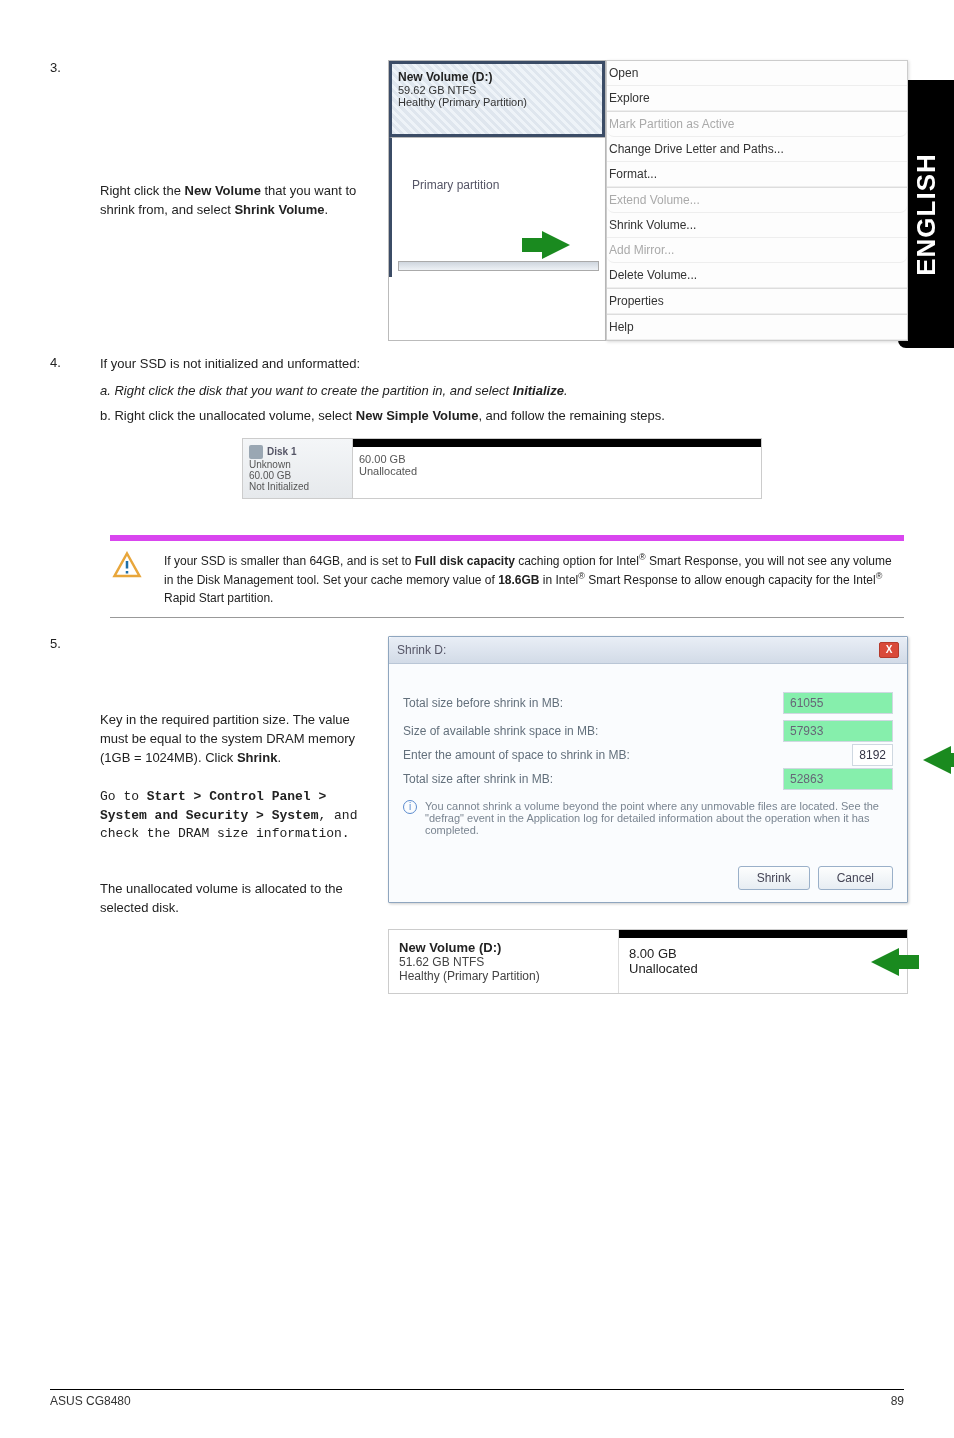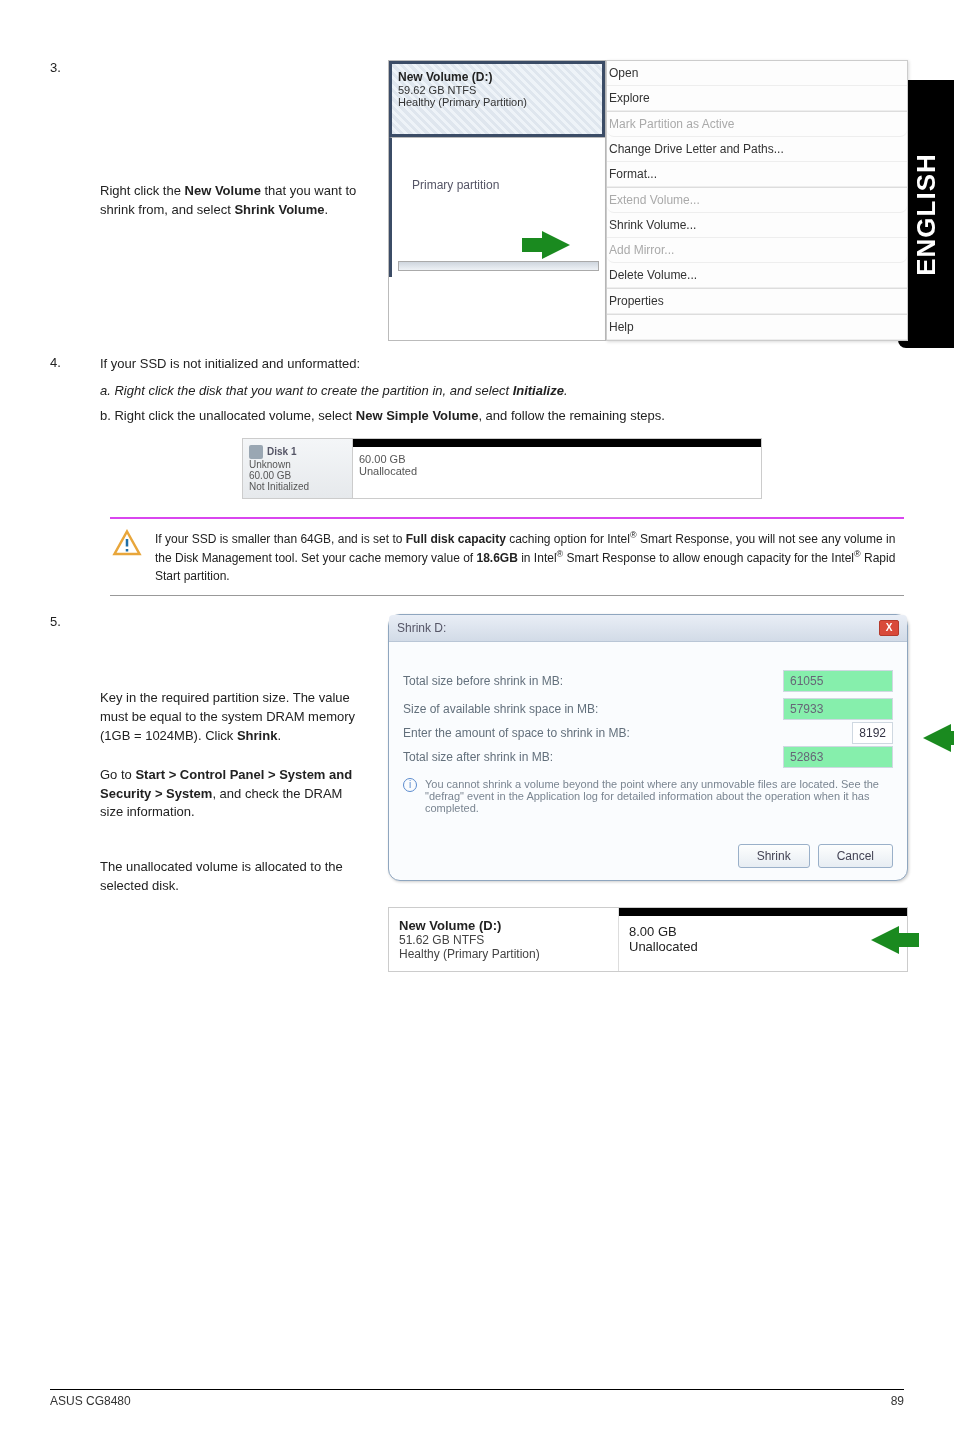--- a/index.html
+++ b/index.html
@@ -69,27 +69,27 @@
   .green-arrow-l::before{
     content:"";position:absolute;right:-48px;top:-7px;width:22px;height:14px;background:#1a8a1f;
   }
   .disk-row{display:flex;border:1px solid #ccc;background:#fff;width:520px;}
   .disk-hdr{width:110px;padding:6px;border-right:1px solid #ccc;font-size:10px;color:#555;background:linear-gradient(#f4f6f8,#e6e9ec);}
   .disk-hdr .dsk{display:flex;align-items:center;gap:4px;font-weight:normal;color:#556;}
   .disk-ico{width:14px;height:14px;background:#9aa7b3;border-radius:2px;display:inline-block;}
   .disk-body{flex:1;padding:6px;position:relative;}
   .disk-body .top{height:8px;background:#000;margin:-6px -6px 6px -6px;}
   .disk-body .lbl{font-size:11px;color:#555;}
-  .note-box{display:flex;gap:11px;margin:18px 0 18px 60px;padding:10px 0;border-top:2px solid #d946ef;border-bottom:1px solid #999;}
+  .note-box{display:flex;gap:20px;margin:36px 0 18px 60px;padding:10px 0;border-top:6px solid #d946ef;border-bottom:1px solid #999;}
   .note-icon{width:34px;display:flex;align-items:flex-start;justify-content:center;}
   .note-icon svg{width:30px;height:30px;}
   .note-text{flex:1;font-size:12px;line-height:1.5;}
   .sup{font-size:9px;vertical-align:super;}
   
-  .dlg{width:520px;border:1px solid #8fa6bf;border-radius:12px;background:#fafcfe;box-shadow:1px 1px 3px rgba(0,0,0,0.2);}
+  .dlg{width:520px;border:1px solid #8fa6bf;border-radius:1px;background:#fafcfe;box-shadow:1px 1px 3px rgba(0,0,0,0.2);}
   .dlg-title{background:linear-gradient(#e9eef6,#d2dbe7);padding:5px 8px;font-size:12px;color:#556;border-bottom:1px solid #b9c6d6;display:flex;justify-content:space-between;align-items:center;border-radius:4px 4px 0 0;}
   .dlg-close{width:20px;height:16px;background:#d94a3a;border:1px solid #b53a2c;border-radius:2px;display:flex;align-items:center;justify-content:center;color:#fff;font-size:10px;font-weight:bold;}
   .dlg-body{padding:12px 14px;margin-top:10px;}
   .fld-row{display:flex;justify-content:space-between;align-items:center;margin:6px 0;font-size:12px;color:#63707c;}
   .fld-row .val{width:110px;border:1px solid #cfd8e1;background:#86efac;padding:3px 6px;text-align:left;font-size:12px;color:#667;}
   .fld-row .val.edit{background:#fff;color:#334;}
   .dlg-info{display:flex;gap:8px;font-size:11px;color:#7a8591;margin:10px 0;}
   .dlg-info .i-ico{width:14px;height:14px;border:1px solid #5a8bce;border-radius:50%;color:#5a8bce;font-size:10px;display:flex;align-items:center;justify-content:center;flex-shrink:0;}
   .dlg-link{color:#1e6fd4;text-decoration:underline;}
   .dlg-btns{display:flex;justify-content:flex-end;gap:8px;padding:8px 14px 12px;}
@@ -200,21 +200,21 @@
     </div>
   </div>
 
   <div class="step">
     <div class="step-num">5.</div>
     <div class="step-body row">
       <div class="instr-col">
         <div class="para">
           <span>Key in the required partition size. The value must be equal to the system DRAM memory (1GB = 1024MB). Click </span><span class="bold">Shrink</span><span>.</span>
         </div>
-        <div class="para" style="margin-top:20px;">
+        <div class="para" style="margin-top:20px;font-family:Liberation Mono, monospace;">
           <span>Go to </span><span class="bold">Start &gt; Control Panel &gt; System and Security &gt; System</span><span>, and check the DRAM size information.</span>
         </div>
         <div class="para" style="margin-top:36px;">The unallocated volume is allocated to the selected disk.</div>
       </div>
 
       <div style="flex:1;">
         <div class="dlg">
           <div class="dlg-title">
             <span>Shrink D:</span>
             <span class="dlg-close">X</span>

